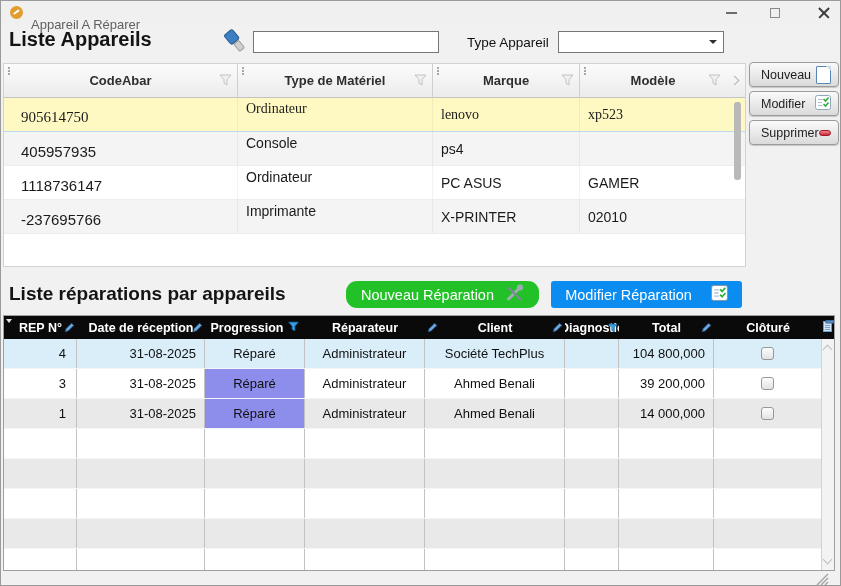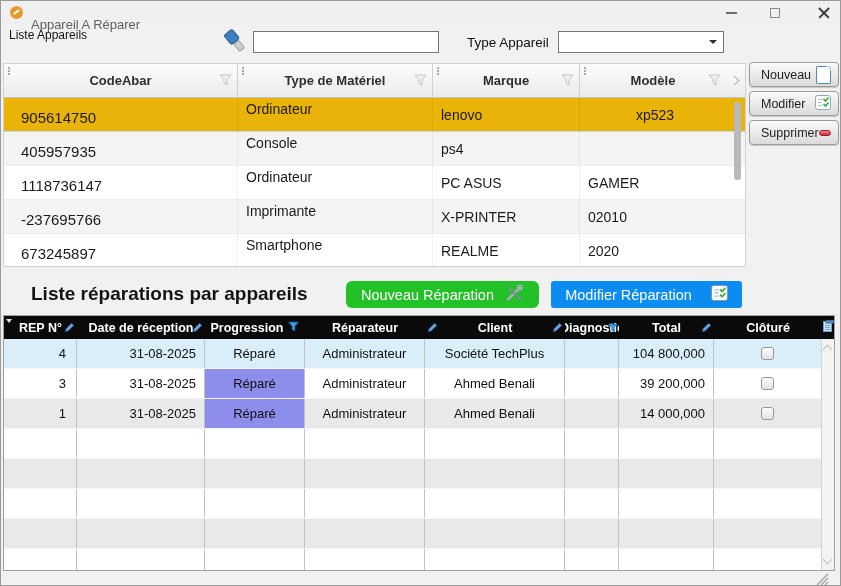--- a/index.html
+++ b/index.html
@@ -14,53 +14,53 @@
   .title-text{position:absolute;left:30px;top:16px;font-size:13px;color:#5f5f5f;}
   .win-btn{position:absolute;top:0;width:40px;height:24px;display:flex;align-items:center;justify-content:center;}
   .glyph-min{width:11px;height:1.6px;background:#6b6b6b;}
   .glyph-max{width:10px;height:10px;border:1.4px solid #8a8a8a;box-sizing:border-box;}
   .glyph-close{position:relative;width:14px;height:14px;}
   .glyph-close::before,.glyph-close::after{content:'';position:absolute;left:0;top:6px;width:14px;height:1.7px;background:#3a3a3a;}
   .glyph-close::before{transform:rotate(45deg);}
   .glyph-close::after{transform:rotate(-45deg);}
 
   
-  .h1{position:absolute;left:8px;top:27px;font-size:12px;font-weight:400;color:#141414;}
+  .h1{position:absolute;left:8px;top:27px;font-size:20px;font-weight:700;color:#141414;}
   .scanner{position:absolute;left:221px;top:27px;}
   .search-input{position:absolute;left:252px;top:30px;width:176px;height:20px;border:1px solid #767676;background:#fff;font-size:13px;padding:0 4px;font-family:"Liberation Sans",sans-serif;}
   .type-label{position:absolute;left:466px;top:34px;font-size:13.5px;color:#111;}
   .combo{position:absolute;left:557px;top:30px;width:166px;height:22px;box-sizing:border-box;background:#fff;border:1px solid #767676;display:flex;align-items:center;justify-content:flex-end;padding-right:6px;}
   .combo-arrow{width:0;height:0;border-left:4px solid transparent;border-right:4px solid transparent;border-top:4.5px solid #2f2f2f;}
 
   
   .grid1{position:absolute;left:2px;top:62px;width:743px;height:204px;background:#fff;border:1px solid #d2d2d2;box-sizing:border-box;}
   .g1-header{display:grid;grid-template-columns:234px 195px 147px 146px;height:34px;}
   .g1-hcell{position:relative;background:linear-gradient(#fbfbfb,#ececec);border-right:1px solid #cfcfcf;border-bottom:1px solid #c3c3c3;display:flex;align-items:center;justify-content:center;font-size:13px;font-weight:700;color:#2e2e2e;}
   .grip{position:absolute;left:4px;top:3px;width:2px;height:2px;background:#a8a8a8;box-shadow:0 3px 0 #a8a8a8,0 6px 0 #a8a8a8;}
   .hfunnel{position:absolute;right:5px;top:10px;}
   .g1-hgutter{position:absolute;left:722px;top:0;right:0;height:33px;background:linear-gradient(#fbfbfb,#ececec);border-bottom:1px solid #c3c3c3;display:flex;align-items:center;justify-content:center;}
   .chev-r{width:6px;height:6px;border-top:1.6px solid #b5b5b5;border-right:1.6px solid #b5b5b5;transform:rotate(45deg);margin-right:2px;}
   .g1-row{display:grid;grid-template-columns:234px 195px 147px 146px;height:34px;border-bottom:1px solid #ededed;box-sizing:border-box;}
-  .g1-row.sel{background:#eab308;border-bottom-color:#bcd9ee;}
+  .g1-row.sel{background:#fef9c3;border-bottom-color:#bcd9ee;font-family:Liberation Serif, serif;}
   .g1-row.alt{background:#f4f4f4;}
   .g1c{border-right:1px solid rgba(0,0,0,0.05);color:#1b1b1b;overflow:hidden;}
   .c-code{font-size:15px;display:flex;align-items:center;padding:6px 0 0 17px;}
   .c-type{font-size:14px;padding:3px 0 0 8px;}
   .c-mid{font-size:14px;display:flex;align-items:center;padding-left:8px;}
   .g1-scrollthumb{position:absolute;left:730px;top:38px;width:7px;height:78px;background:#b9b9b9;border-radius:3px;}
 
   
   .side-btn{position:absolute;left:748px;width:90px;height:25px;box-sizing:border-box;border:1px solid #9b9b9b;border-radius:4px;background:linear-gradient(#fafafa,#dadada);display:flex;align-items:center;justify-content:space-between;padding:0 7px 0 11px;font-size:12.5px;color:#1e1e1e;box-shadow:0 1px 1px rgba(0,0,0,.18);}
   .icon-page{width:13px;height:16px;background:#fff;border:1px solid #5b87b5;border-radius:1px;position:relative;}
   .icon-page::after{content:'';position:absolute;top:-1px;right:-1px;border-style:solid;border-width:0 5px 5px 0;border-color:transparent #c9daea transparent transparent;}
   .icon-dash{width:15px;height:6px;border-radius:3px;background:linear-gradient(#f08a8a,#cf2638);border:1px solid #a11b2b;box-sizing:border-box;}
 
   
-  .h2{position:absolute;left:8px;top:282px;font-size:19px;font-weight:700;color:#141414;margin-left:22px;}
-  .btn-green{position:absolute;left:345px;top:280px;width:193px;height:27px;background:#23c128;border-radius:6px;color:#fff;font-size:14.5px;display:flex;align-items:center;justify-content:center;gap:11px;}
+  .h2{position:absolute;left:8px;top:282px;font-size:19px;font-weight:700;color:#141414;}
+  .btn-green{position:absolute;left:345px;top:280px;width:193px;height:27px;background:#23c128;border-radius:11px;color:#fff;font-size:14.5px;display:flex;align-items:center;justify-content:center;gap:11px;}
   .btn-blue{position:absolute;left:550px;top:280px;width:191px;height:27px;background:#0b8cf0;border-radius:3px;color:#fff;font-size:14.5px;display:flex;align-items:center;justify-content:center;gap:19px;}
 
   
   .grid2{position:absolute;left:2px;top:314px;width:832px;height:256px;background:#fff;border:1px solid #9f9f9f;box-sizing:border-box;overflow:hidden;}
   .g2-header{display:grid;grid-template-columns:73px 128px 100px 120px 140px 54px 95px 108px 1fr;height:23px;background:#0a0a0a;color:#fff;}
   .g2h{position:relative;display:flex;align-items:center;justify-content:center;font-size:12.5px;font-weight:600;overflow:hidden;white-space:nowrap;}
   .pen-r{position:absolute;right:1px;top:5px;}
   .pen-l{position:absolute;left:1px;top:5px;}
   .mini-funnel{position:absolute;left:2px;top:3px;width:0;height:0;border-left:3.5px solid transparent;border-right:3.5px solid transparent;border-top:4.5px solid #e4e4e4;}
   .bfunnel{margin-left:5px;}
@@ -147,45 +147,39 @@
       </div>
     </div>
     <div class="g1-hgutter">
         <span class="chev-r"></span>
       </div>
 
     <div class="g1-row sel">
       <div class="g1c c-code">905614750</div>
       <div class="g1c c-type">Ordinateur</div>
       <div class="g1c c-mid">lenovo</div>
-      <div class="g1c c-mid" style="border-right:none;margin-left:48px;">xp523</div>
+      <div class="g1c c-mid" style="border-right:none;">xp523</div>
     </div>
     <div class="g1-row alt">
       <div class="g1c c-code">405957935</div>
       <div class="g1c c-type">Console</div>
       <div class="g1c c-mid">ps4</div>
       <div class="g1c c-mid" style="border-right:none;"></div>
     </div>
     <div class="g1-row">
       <div class="g1c c-code">1118736147</div>
       <div class="g1c c-type">Ordinateur</div>
       <div class="g1c c-mid">PC ASUS</div>
       <div class="g1c c-mid" style="border-right:none;">GAMER</div>
     </div>
     <div class="g1-row alt">
       <div class="g1c c-code">-237695766</div>
       <div class="g1c c-type">Imprimante</div>
       <div class="g1c c-mid">X-PRINTER</div>
       <div class="g1c c-mid" style="border-right:none;">02010</div>
-    </div>
-    <div class="g1-row">
-      <div class="g1c c-code">673245897</div>
-      <div class="g1c c-type">Smartphone</div>
-      <div class="g1c c-mid">REALME</div>
-      <div class="g1c c-mid" style="border-right:none;">2020</div>
     </div>
     <div class="g1-scrollthumb"></div>
   </div>
 
   <div class="side-btn" style="top:61px;">
     <span>Nouveau</span>
     <span class="icon-page"></span>
   </div>
   <div class="side-btn" style="top:90px;gap:6px;">
     <span>Modifier</span>

